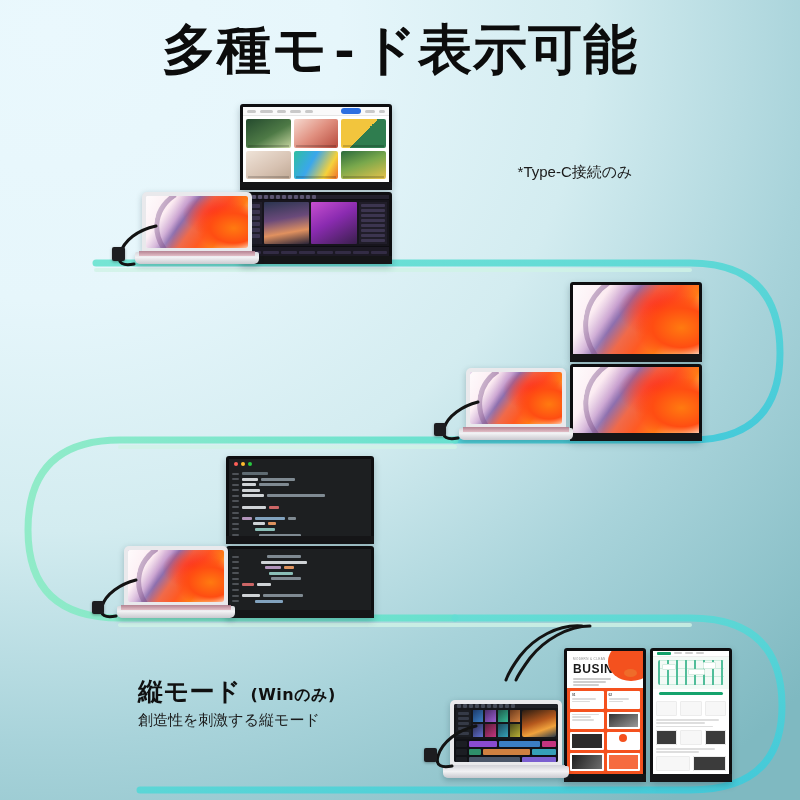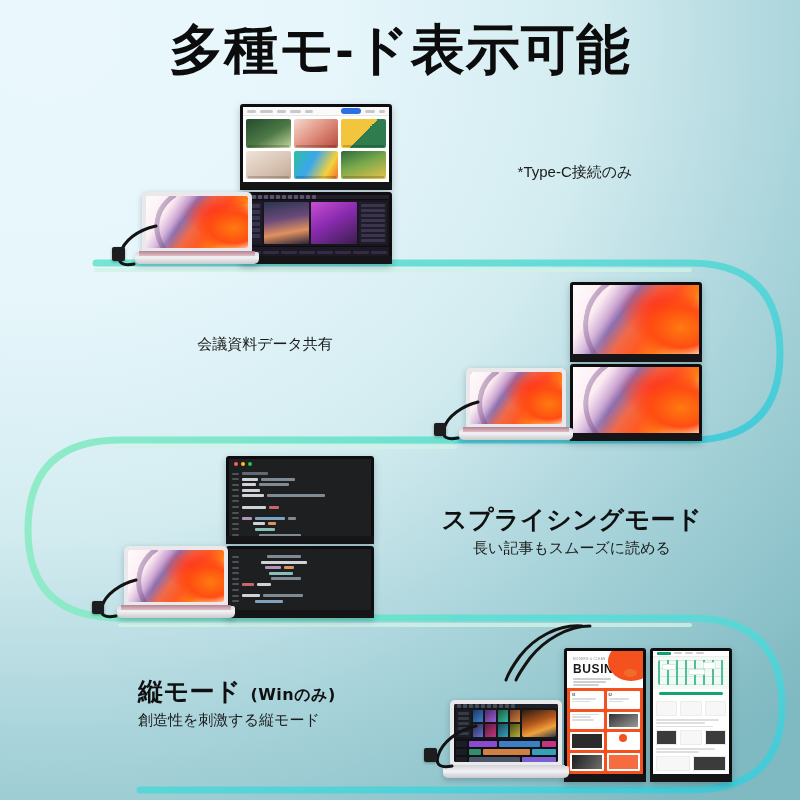--- a/index.html
+++ b/index.html
@@ -10,21 +10,21 @@
   }
   #page{
     position:relative;width:800px;height:800px;overflow:hidden;
     background:
       radial-gradient(130% 120% at 6% 4%, #eaf8fd 0%, #e6f6fb 28%, #d3ecf0 52%, #a8d3da 74%, #7fb9c1 100%);
   }
   
   .title{
     position:absolute;left:0;top:14px;width:800px;text-align:center;
     font-size:54px;font-weight:700;color:#0c0c0c;letter-spacing:1px;
-    font-family:Liberation Sans, sans-serif;
+    font-family:Liberation Mono, monospace;
   }
   
   .path-svg{position:absolute;left:0;top:0;width:800px;height:800px;pointer-events:none;}
   
   .cap{position:absolute;text-align:center;color:#101010;}
   .cap .h{font-size:25px;font-weight:700;letter-spacing:.5px;white-space:nowrap;
     font-family:"DejaVu Sans","Liberation Sans",sans-serif;}
   .cap .h .small{font-size:16px;font-weight:600;}
   .cap .s{font-size:15px;font-weight:400;color:#1b1b1b;margin-top:3px;white-space:nowrap;}
   .cap .s2{font-size:15px;font-weight:400;color:#1b1b1b;white-space:nowrap;}
@@ -323,21 +323,20 @@
     <div class="base">
         <div class="kb"></div>
       </div>
   </div>
   <svg class="cable" style="left:428px;top:400px;width:56px;height:44px;">
     <path d="M50,2 C34,6 20,16 16,28 C13,38 20,40 30,38" fill="none" stroke="#131313" stroke-width="3" stroke-linecap="round"></path>
   </svg>
   <div class="adapter" style="left:434px;top:423px;width:12px;height:13px;"></div>
 
   <div class="cap" id="cap2">
-    <div class="s">会議資料データ共有</div>
   </div>
 
   <div class="monitor" style="left:226px;top:456px;width:148px;height:88px;">
     <div class="screen">
       <div class="code">
         <div class="dots">
             <i style="background:#ff5f57"></i>
             <i style="background:#febc2e"></i>
             <i style="background:#28c840"></i>
           </div>
@@ -470,24 +469,20 @@
     </div>
     <div class="base">
         <div class="kb"></div>
       </div>
   </div>
   <svg class="cable" style="left:86px;top:578px;width:56px;height:44px;">
     <path d="M50,2 C34,6 20,16 16,28 C13,38 20,40 30,38" fill="none" stroke="#131313" stroke-width="3" stroke-linecap="round"></path>
   </svg>
   <div class="adapter" style="left:92px;top:601px;width:12px;height:13px;"></div>
 
-  <div class="cap" id="cap3">
-    <div class="h">スプライシングモード</div>
-    <div class="s">長い記事もスムーズに読める</div>
-  </div>
 
   <div class="monitor" style="left:564px;top:648px;width:82px;height:134px;">
     <div class="screen">
       <div class="biz">
         <div class="hero">
           <div class="blob"></div>
             <div class="blob2"></div>
           <div class="kicker">MODERN &amp; CLEAN</div>
           <div class="big">BUSINESS</div>
           <div class="sub">

